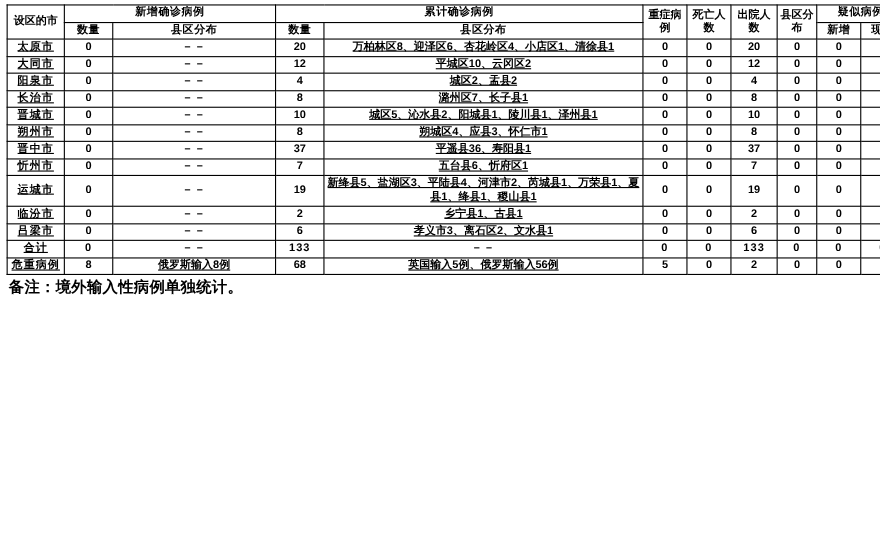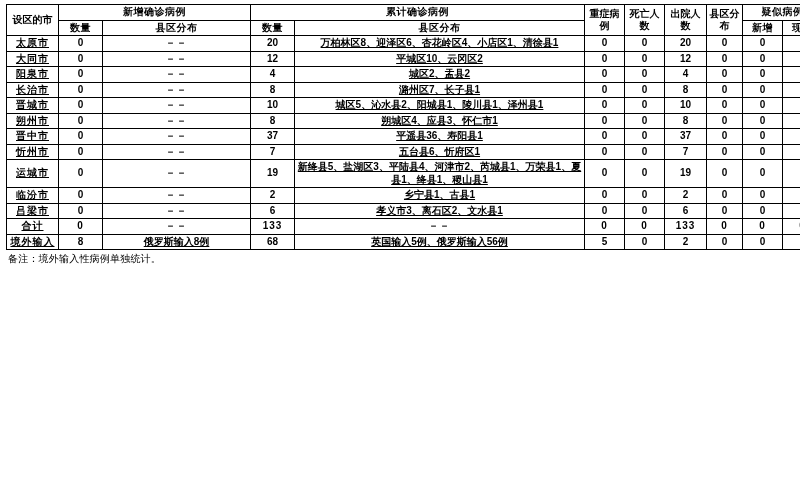--- a/index.html
+++ b/index.html
@@ -68,22 +68,22 @@
   .dash {
     font-size: 11px;
     font-weight: bold;
     letter-spacing: 1px;
   }
   .total-row td {
     font-size: 11px;
     letter-spacing: 1px;
   }
   .note {
-    font-size: 10px;
-    font-weight: normal;
+    font-size: 14px;
+    font-weight: bold;
     margin-top: 2px;
     padding-left: 2px;
     letter-spacing: 0.2px;
   }
   
   col.c-city   { width: 52px; }
   col.c-newnum { width: 44px; }
   col.c-newdist{ width: 148px; }
   col.c-cumnum { width: 44px; }
   col.c-cumdist{ width: 290px; }
@@ -283,21 +283,21 @@
           <td class="num">133</td>
           <td class="dash">－－</td>
           <td class="num">0</td>
           <td class="num">0</td>
           <td class="num">133</td>
           <td class="num">0</td>
           <td class="num">0</td>
           <td class="num">0</td>
         </tr>
         <tr>
-          <td class="city">境外输入</td>
+          <td class="city">危重病例</td>
           <td class="num">8</td>
           <td class="dist">俄罗斯输入8例</td>
           <td class="num">68</td>
           <td class="dist">英国输入5例、俄罗斯输入56例</td>
           <td class="num">5</td>
           <td class="num">0</td>
           <td class="num">2</td>
           <td class="num">0</td>
           <td class="num">0</td>
           <td class="num">0</td>

